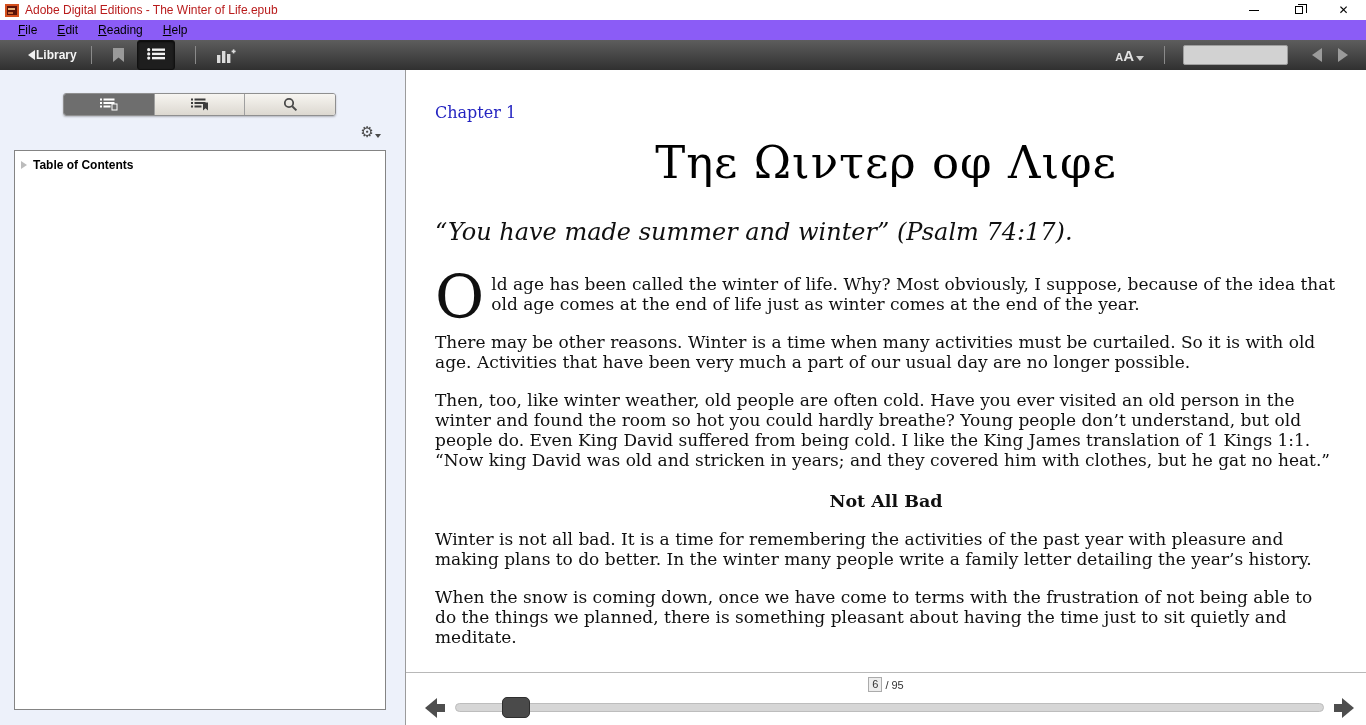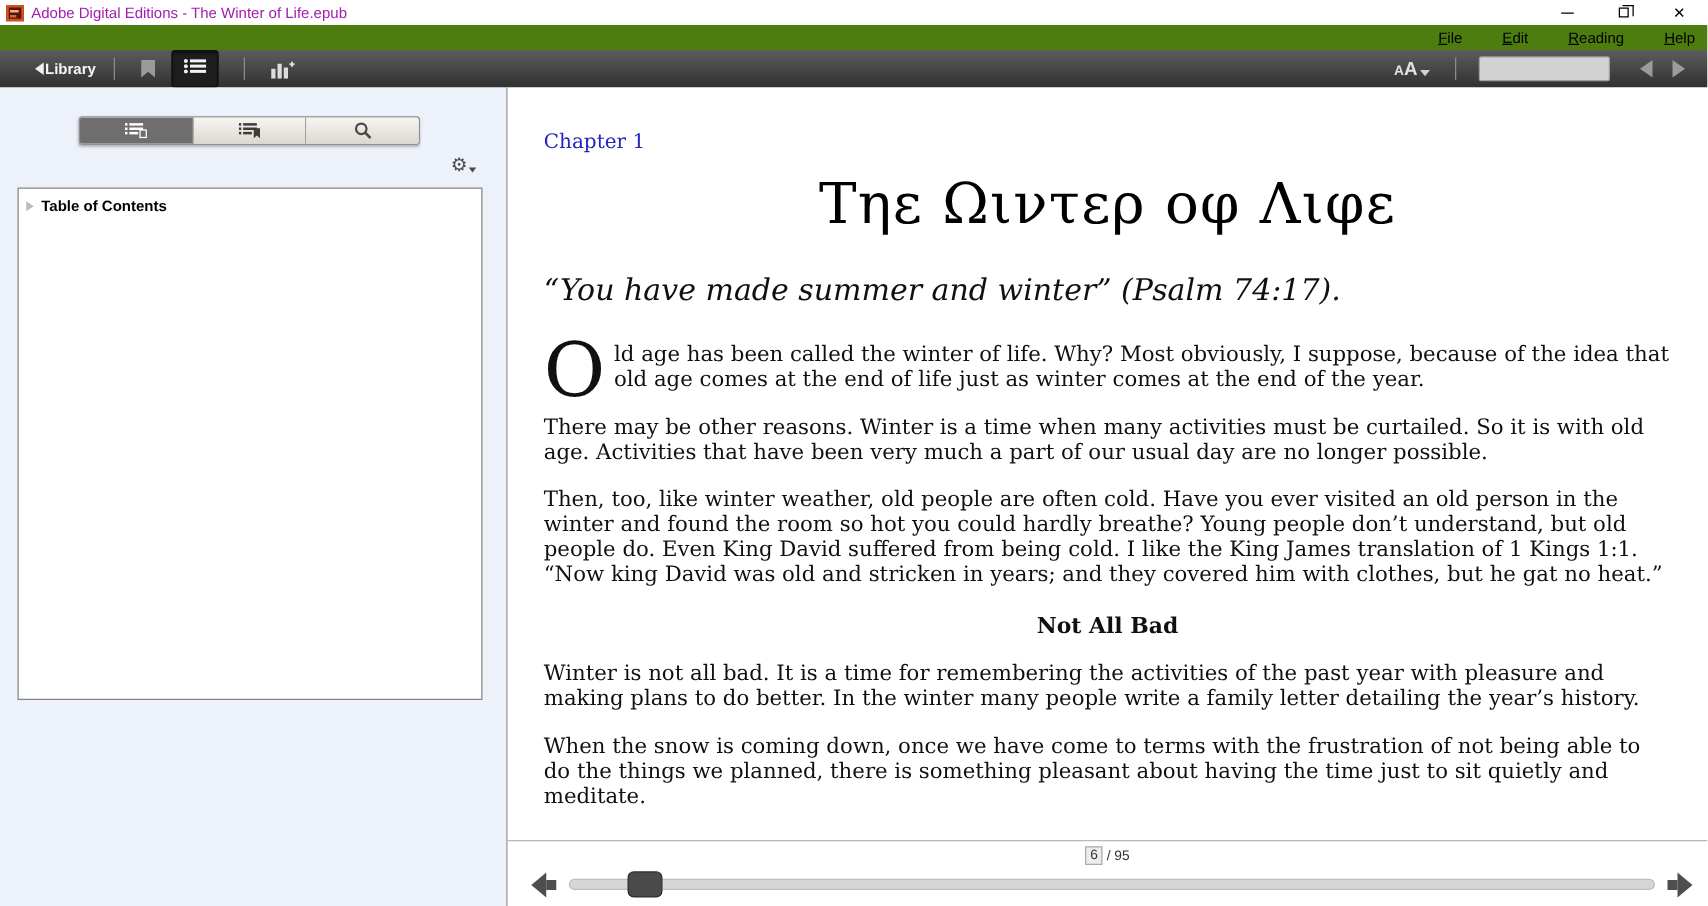--- a/index.html
+++ b/index.html
@@ -6,30 +6,30 @@
   html,body { width:1366px; height:725px; overflow:hidden; }
   body { font-family:"Liberation Sans", sans-serif; background:#fff; }
 
   .app { width:1366px; height:725px; display:flex; flex-direction:column; }
 
   
   .titlebar { height:20px; background:#ffffff; display:flex; align-items:center; padding-left:5px; flex:0 0 auto; }
   .ade-logo { width:14px; height:13px; border:2px solid #d4501e; background:#5a130a; margin-right:6px; position:relative; }
   .ade-logo::before { content:""; position:absolute; left:1px; top:2px; width:7px; height:2px; background:#e8b27a; }
   .ade-logo::after  { content:""; position:absolute; left:1px; top:6px; width:5px; height:2px; background:#c96a3a; }
-  .title-text { font-size:12px; color:#a21caf; }
+  .title-text { font-size:12px; color:#b91c1c; }
   .win-controls { margin-left:auto; display:flex; height:100%; }
   .win-btn { width:45px; display:flex; align-items:center; justify-content:center; color:#000; }
   .glyph-min { width:10px; border-bottom:1px solid #000; height:1px; display:block; }
   .glyph-restore { width:8px; height:8px; border:1px solid #000; display:block; position:relative; background:#fff; }
   .glyph-restore::before { content:""; position:absolute; left:2px; top:-3px; width:8px; height:8px; border:1px solid #000; border-left:none; border-bottom:none; }
   .glyph-close { font-size:12px; line-height:1; }
 
   
-  .menubar { height:20px; background:#4d7c0f; display:flex; align-items:center; padding-left:8px; gap:12px; flex:0 0 auto;justify-content:flex-end; }
+  .menubar { height:20px; background:#8b5cf6; display:flex; align-items:center; padding-left:8px; gap:0; flex:0 0 auto; }
   .menu-item { display:inline-block; font-size:12px; color:#000; padding:0 10px; }
   .menu-item::first-letter { text-decoration:underline; }
 
   
   .toolbar { height:30px; background:linear-gradient(#5d5d5d, #303030); display:flex; align-items:center; padding:0 12px; flex:0 0 auto; }
   .lib-btn { display:flex; align-items:center; gap:1px; margin-left:16px; cursor:default; }
   .tri-left-sm { width:0; height:0; border-top:5px solid transparent; border-bottom:5px solid transparent; border-right:7px solid #f0f0f0; }
   .lib-label { color:#f5f5f5; font-weight:bold; font-size:12px; }
   .tb-sep { width:1px; height:18px; background:#8a8a8a; margin:0 14px; }
   .tb-icon { display:flex; align-items:center; justify-content:center; padding:0 6px; }
@@ -49,21 +49,21 @@
 
   
   .sidebar { width:406px; background:#edf1fa; border-right:1px solid #9b9b9b; position:relative; flex:0 0 auto; }
   .seg-control { position:absolute; left:63px; top:23px; width:273px; height:23px; display:flex; border:1px solid #8f8f8f; border-radius:3px; overflow:hidden; box-shadow:0 1px 2px rgba(0,0,0,.25); }
   .seg-tab { flex:1; display:flex; align-items:center; justify-content:center; background:linear-gradient(#f7f5f1,#dcd8d0); border-right:1px solid #9f9f9f; cursor:default; }
   .seg-tab:last-child { border-right:none; }
   .seg-tab.active { background:#6e6e6e; }
   .gear-wrap { position:absolute; right:24px; top:55px; display:flex; align-items:flex-end; color:#4a4a4a; }
   .gear-glyph { font-size:15px; line-height:1; font-family:"DejaVu Sans", sans-serif; }
   .gear-caret { width:0; height:0; border-left:3px solid transparent; border-right:3px solid transparent; border-top:4px solid #4a4a4a; margin:0 0 2px 1px; }
-  .toc-panel { position:absolute; left:14px; top:80px; width:372px; height:410px; background:#fff; border:1px solid #848484; }
+  .toc-panel { position:absolute; left:14px; top:80px; width:372px; height:560px; background:#fff; border:1px solid #848484; }
   .toc-header { display:flex; align-items:center; padding:7px 0 0 6px; cursor:default; }
   .toc-expander { width:0; height:0; border-top:4px solid transparent; border-bottom:4px solid transparent; border-left:6px solid #bcbcbc; margin-right:6px; }
   .toc-title { font-size:12px; font-weight:bold; color:#000; }
 
   
   .reading { flex:1; display:flex; flex-direction:column; min-width:0; background:#fff; }
   .page-content { flex:1; padding:0 29px; overflow:hidden; font-family:"DejaVu Serif", serif; color:#101010; }
   .chapter-link { margin-top:33px; font-size:16px; color:#2424c1; cursor:default; display:inline-block; }
   .book-title { text-align:center; font-size:45px; font-weight:normal; margin-top:14px; color:#000; letter-spacing:1px; }
   .epigraph { text-align:left; font-style:italic; font-size:24px; margin-top:29px; }

